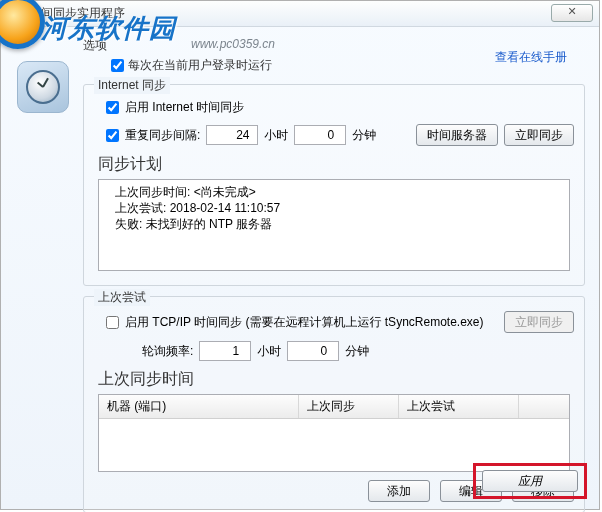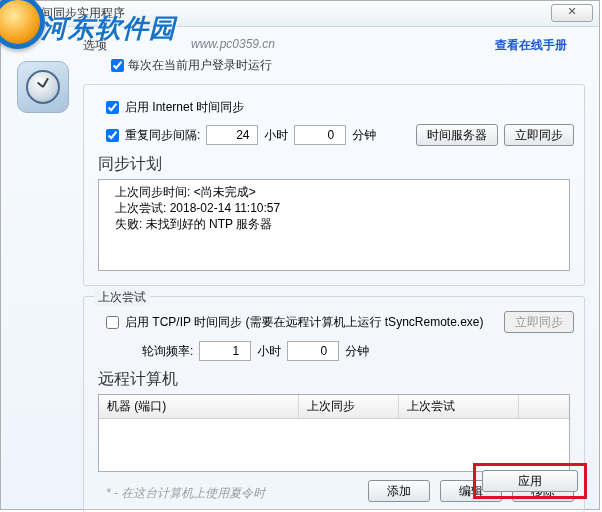--- a/index.html
+++ b/index.html
@@ -15,21 +15,21 @@
 .overlay-logo { position: absolute; left: -10px; top: -6px; z-index: 20; }
 .overlay-logo .circ { width: 54px; height: 54px; border-radius: 50%; background: radial-gradient(circle at 40% 35%, #ffe9a0, #f7a31a 60%, #c26a00); border: 5px solid #1773c8; box-shadow: 0 2px 4px rgba(0,0,0,.3); }
 .overlay-text { position: absolute; left: 40px; top: 10px; font-size: 26px; font-weight: bold; font-style: italic; color: #1773c8; text-shadow: 1px 1px 2px #fff; z-index: 21; letter-spacing: 1px; }
 .overlay-url { position: absolute; left: 190px; top: 36px; font-size: 12px; color: #7c858e; font-style: italic; z-index: 21; }
 
 .content { position: absolute; left: 82px; top: 36px; right: 14px; }
 
 .options-label { font-size: 12px; color: #333; }
 .cb-row { margin: 3px 0 0 28px; font-size: 12px; color: #333; display: flex; align-items: center; }
 .cb-row input { margin-right: 4px; }
-.online-manual { position: absolute; right: 18px; top: 0; font-size: 12px; color: #1a5bcc; font-weight: bold; }
+.online-manual { position: absolute; right: 18px; top: 12px; font-size: 12px; color: #1a5bcc; }
 
 .group { border: 1px solid #cfd6dd; border-radius: 3px; margin-top: 10px; padding: 10px 10px 10px 10px; position: relative; font-size: 12px; background: rgba(255,255,255,0.2); }
 .group .legend { position: absolute; top: -8px; left: 10px; background: #eef4fa; padding: 0 4px; font-size: 12px; color: #333; }
 
 .row { display: flex; align-items: center; margin: 4px 0 8px 12px; gap: 6px; }
 .row label { font-size: 12px; }
 input[type=checkbox] { width: 13px; height: 13px; }
 .numbox { width: 52px; height: 20px; border: 1px solid #abadb3; text-align: center; font-size: 12px; background:#fff;padding-left:21px; }
 .btn { height: 22px; padding: 0 10px; border: 1px solid #8a9199; border-radius: 3px; background: linear-gradient(#fdfdfd,#e4e8ec); font-size: 12px; cursor: pointer; }
 .btn:disabled { color: #999; background: #f0f0f0; }
@@ -42,21 +42,21 @@
 .table-head { display: flex; background: linear-gradient(#fdfdfd,#ececec); border-bottom: 1px solid #d0d0d0; font-size: 12px; }
 .table-head div { padding: 3px 8px; border-right: 1px solid #d8d8d8; }
 .table-body { height: 52px; }
 
 .btn-row { display: flex; gap: 10px; justify-content: center; margin: 10px 6px 0 0; }
 .btn-sm { width: 62px; }
 
 .dst-note { font-size: 12px; color: #9aa0a6; font-style: italic; margin: 4px 0 0 12px; }
 
 .apply-wrap { position: absolute; right: 12px; bottom: 10px; border: 3px solid #d4152a; padding: 4px 6px; }
-.apply-btn { width: 96px; height: 22px; border: 1px solid #8a9199; border-radius: 3px; background: linear-gradient(#fdfdfd,#e4e8ec); font-size: 12px; }
+.apply-btn { width: 96px; height: 22px; border: 1px solid #8a9199; border-radius: 3px; background: linear-gradient(#fdfdfd,#e4e8ec); font-size: 12px; font-style: italic; }
 
 .app-icon-big { position: absolute; left: 16px; top: 60px; width: 52px; height: 52px; border-radius: 10px; background: linear-gradient(160deg,#d9e8f6,#a9c4dd); border: 1px solid #9bb6cf; display:flex; align-items:center; justify-content:center; }
 .app-icon-big .clockc { width:34px;height:34px;border-radius:50%; background: radial-gradient(circle at 40% 35%, #fff, #cfd9e3 60%, #8ea8be); border:2px solid #4a6e8f; position:relative;}
 .app-icon-big .clockc::before { content:""; position:absolute; left:50%; top:50%; width:2px; height:10px; background:#344; transform-origin:bottom; transform:translate(-50%,-100%) rotate(30deg);}
 .app-icon-big .clockc::after { content:""; position:absolute; left:50%; top:50%; width:2px; height:7px; background:#344; transform-origin:bottom; transform:translate(-50%,-100%) rotate(-50deg);}
 
 .flexend { margin-left:auto; }
 </style>
 </head>
 <body>
@@ -82,20 +82,21 @@
   <div class="content">
 
     <div class="options-label">选项</div>
     <div class="cb-row">
       <input type="checkbox" checked="" style="">
       <label>每次在当前用户登录时运行</label>
     </div>
     <a class="online-manual">查看在线手册</a>
 
     <div class="group">
+      <span class="legend">Internet 同步</span>
 
       <div class="row">
         <input type="checkbox" checked="" style="">
         <label>启用 Internet 时间同步</label>
       </div>
 
       <div class="row">
         <input type="checkbox" checked="" style="">
         <label>重复同步间隔:</label>
         <input class="numbox" value="24" style="">
@@ -126,32 +127,31 @@
       </div>
 
       <div class="row" style="margin-left:48px;">
         <label>轮询频率:</label>
         <input class="numbox" value="1" style="">
         <span class="unit">小时</span>
         <input class="numbox" value="0" style="">
         <span class="unit">分钟</span>
       </div>
 
-      <div class="sub-legend">远程计算机</div>
+      <div class="sub-legend">上次同步时间</div>
       <div class="table-wrap">
         <div class="table-head">
           <div style="width:200px">机器 (端口)</div>
           <div style="width:100px">上次同步</div>
           <div style="width:120px">上次尝试</div>
         </div>
         <div class="table-body"></div>
       </div>
 
       <div style="display:flex; align-items:center; margin-top:8px;">
-        <span class="dst-note">* - 在这台计算机上使用夏令时</span>
         <span class="flexend"></span>
         <div class="btn-row" style="margin:0;">
           <button class="btn btn-sm">添加</button>
           <button class="btn btn-sm">编辑</button>
           <button class="btn btn-sm">移除</button>
         </div>
       </div>
     </div>
 
   </div>

